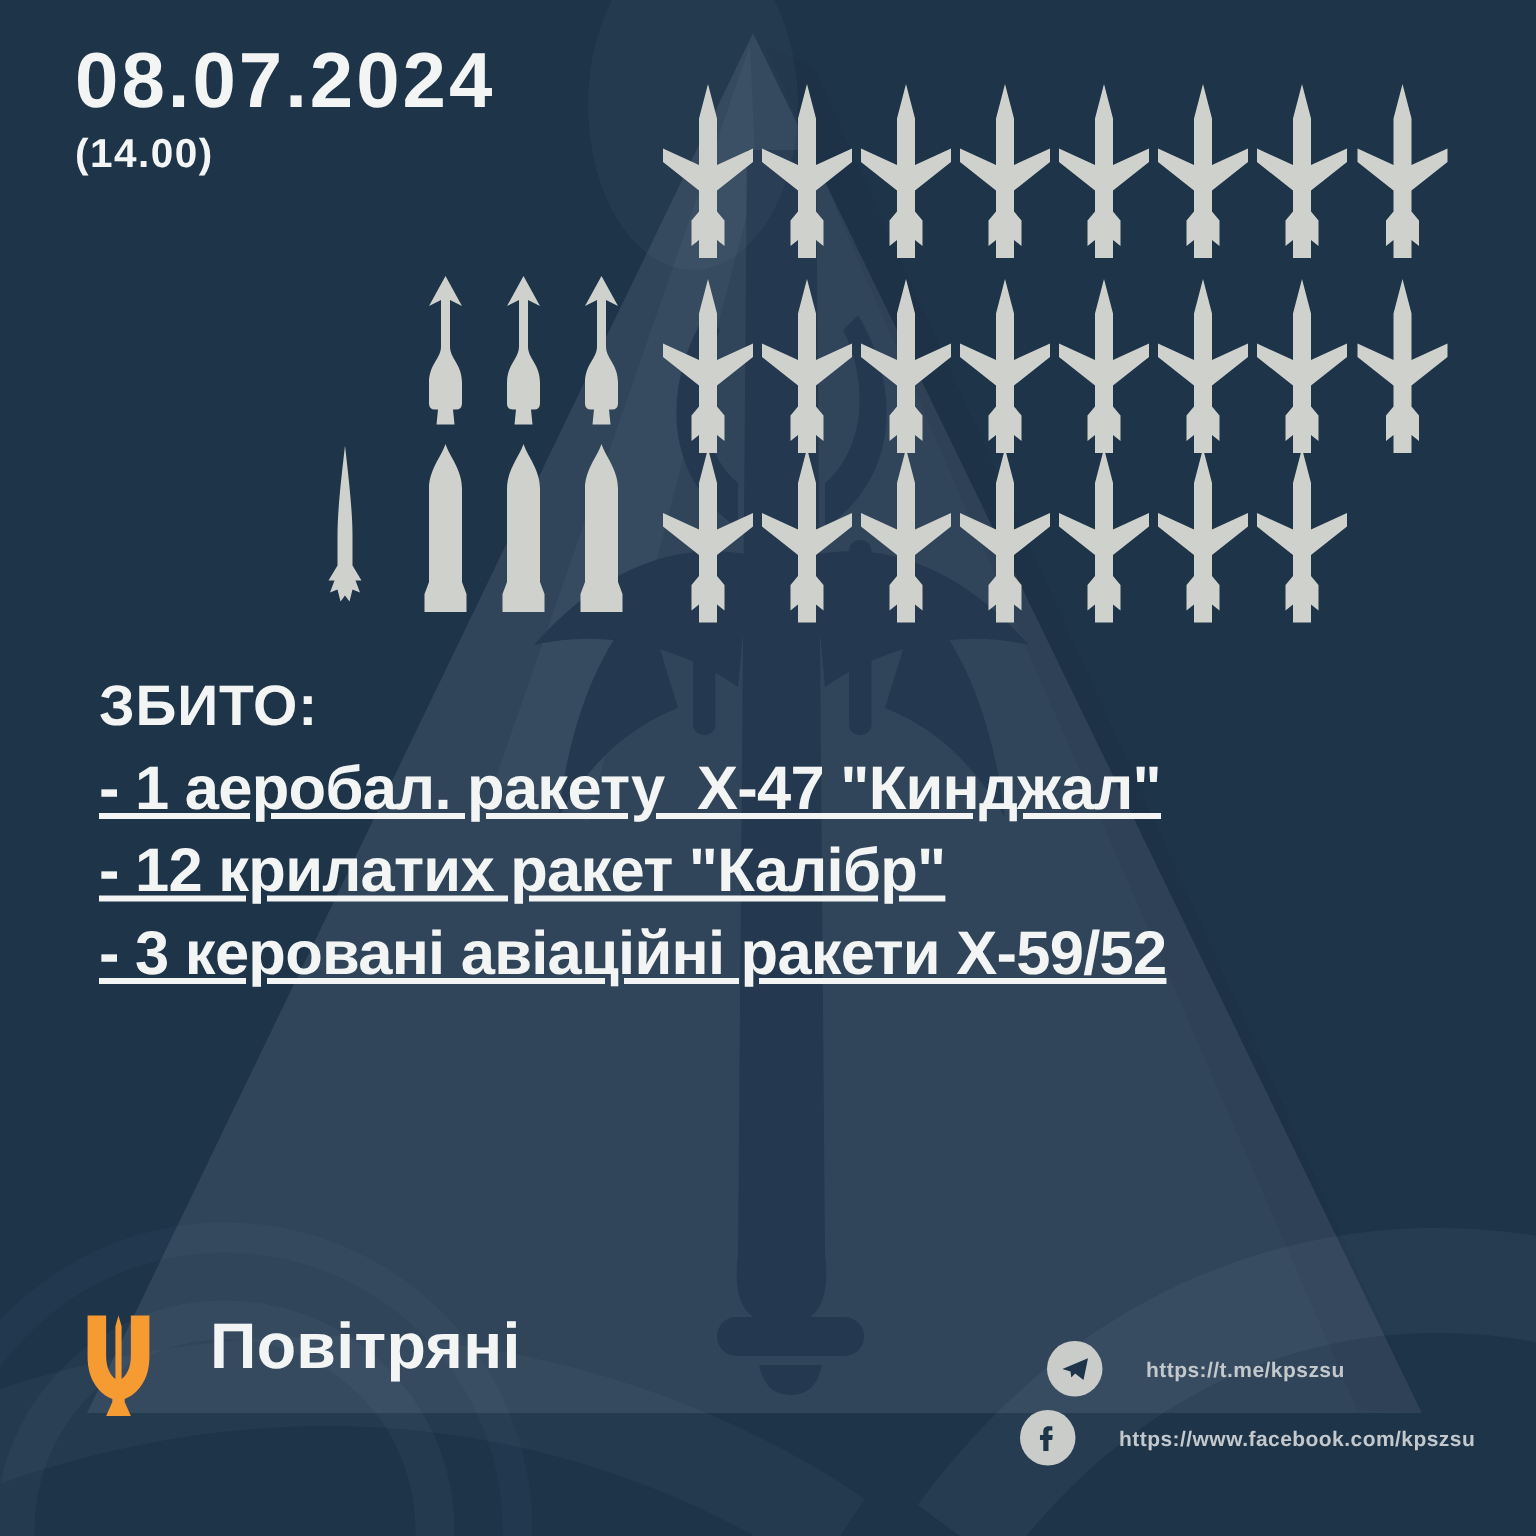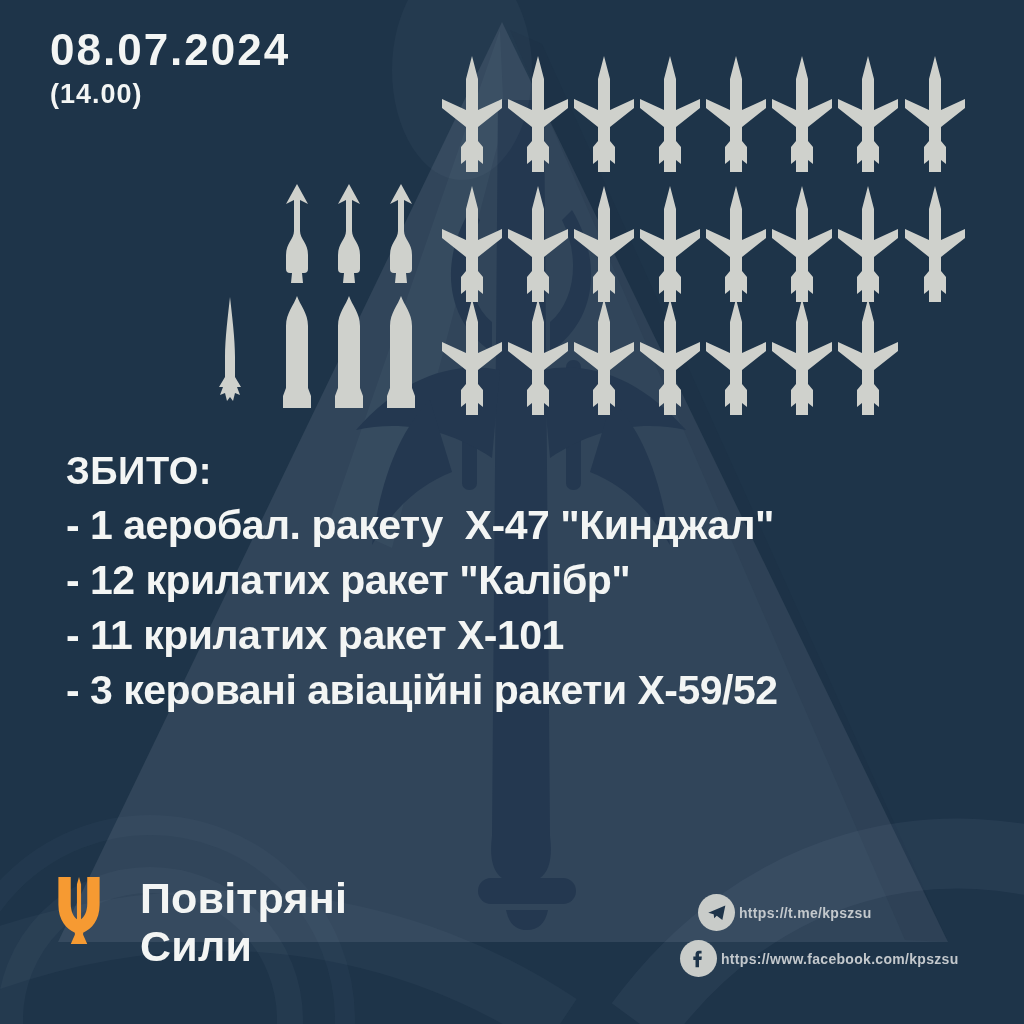--- a/index.html
+++ b/index.html
@@ -6,30 +6,30 @@
   .poster{
     position:relative;width:1024px;height:1024px;overflow:hidden;
     background:#1e3449;
     font-family:"Liberation Sans", sans-serif;
     color:#f3f5f4;
   }
   .bg{position:absolute;left:0;top:0;width:1024px;height:1024px;display:block;}
   .layer{position:absolute;left:0;top:0;width:1024px;height:1024px;}
   .missile{position:absolute;display:block;}
   .date-block{position:absolute;left:50px;top:28px;line-height:1;}
-  .date-main{font-size:44px;font-weight:700;letter-spacing:2px;}
+  .date-main{font-size:52px;font-weight:700;letter-spacing:2px;}
   .date-time{font-size:27px;font-weight:700;margin-top:9px;letter-spacing:1px;}
   .summary{position:absolute;left:66px;top:444px;}
   .summary-title{font-size:38px;font-weight:700;line-height:54px;letter-spacing:.5px;}
-  .summary-item{font-size:41px;font-weight:700;line-height:55px;letter-spacing:-.5px;white-space:pre;}
+  .summary-item{font-size:41px;font-weight:700;line-height:55px;letter-spacing:-.5px;white-space:pre;text-decoration:underline;}
   .summary-item:first-of-type{margin-top:5px;}
   .footer{position:absolute;left:0;top:0;width:892px;height:1024px;}
   .trident{position:absolute;left:56px;top:876px;width:46px;height:68px;}
   .brand{position:absolute;left:140px;top:874px;font-size:43px;font-weight:700;line-height:48px;letter-spacing:.2px;}
-  .social-row{position:absolute;display:flex;align-items:center;gap:4px;}
+  .social-row{position:absolute;display:flex;align-items:center;gap:29px;}
   .social-row.tg{left:698px;top:894px;}
   .social-row.fb{left:680px;top:940px;text-align:center;}
   .social-circle{width:37px;height:37px;border-radius:50%;background:#c9ccc9;display:flex;align-items:center;justify-content:center;}
   .social-circle svg{display:block;}
   .social-url{font-size:14px;font-weight:700;color:#c3c8cc;letter-spacing:.3px;}
 </style>
 </head>
 <body>
 
 <div class="poster">
@@ -156,31 +156,29 @@
 
   <div class="date-block">
     <div class="date-main">08.07.2024</div>
     <div class="date-time">(14.00)</div>
   </div>
 
   <div class="summary">
     <div class="summary-title">ЗБИТО:</div>
     <div class="summary-item">- 1 аеробал. ракету  Х-47 "Кинджал"</div>
     <div class="summary-item">- 12 крилатих ракет "Калібр"</div>
-    <div class="summary-item">- 11 крилатих ракет Х-101</div>
     <div class="summary-item">- 3 керовані авіаційні ракети Х-59/52</div>
   </div>
 
   <div class="footer">
     <svg class="trident" viewBox="0 0 44 66">
       <path fill="#f69a32" d="M2 1 H14 V27 C14 35 17 40 20 42 L20 8 L22 1 L24 8 L24 42 C27 40 30 35 30 27 V1 H42 V28 C42 43 34 52 26 55 L26 57 L30 66 H14 L18 57 L18 55 C10 52 2 43 2 28 Z"></path>
     </svg>
     <div class="brand">
       <div>Повітряні</div>
-      <div>Сили</div>
     </div>
     <div class="social-row tg">
       <span class="social-circle">
         <svg width="20" height="20" viewBox="0 0 24 24">
           <path fill="#1e3449" d="M1.5 11.6 L22 3 L18.4 20.3 L11.7 15.2 L8.6 18.4 L8 13.5 Z"></path>
         </svg>
       </span>
       <span class="social-url">https://t.me/kpszsu</span>
     </div>
     <div class="social-row fb">

